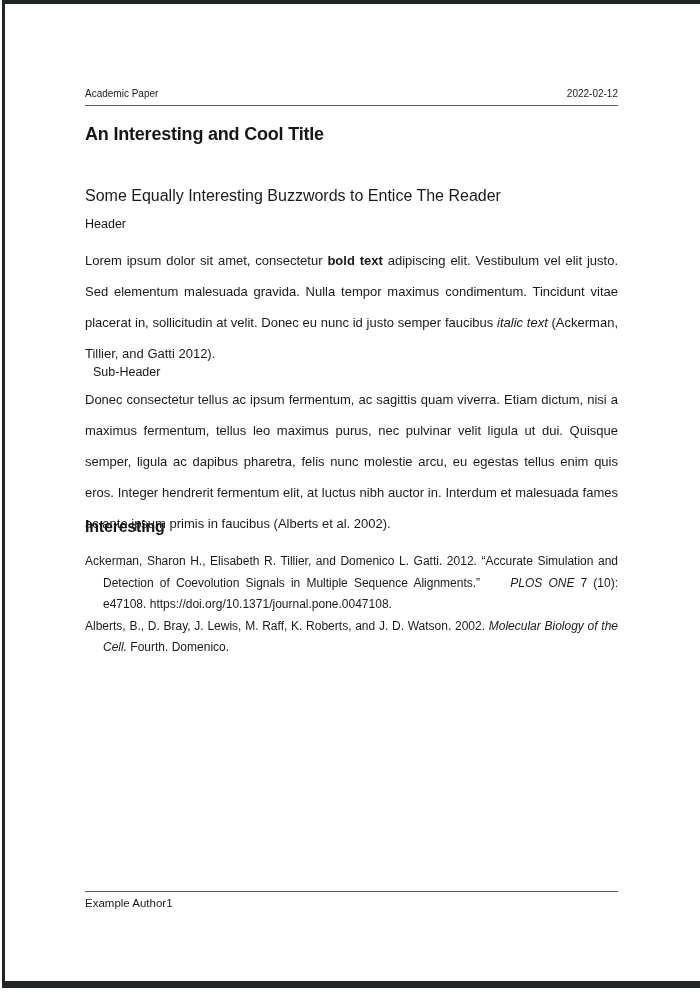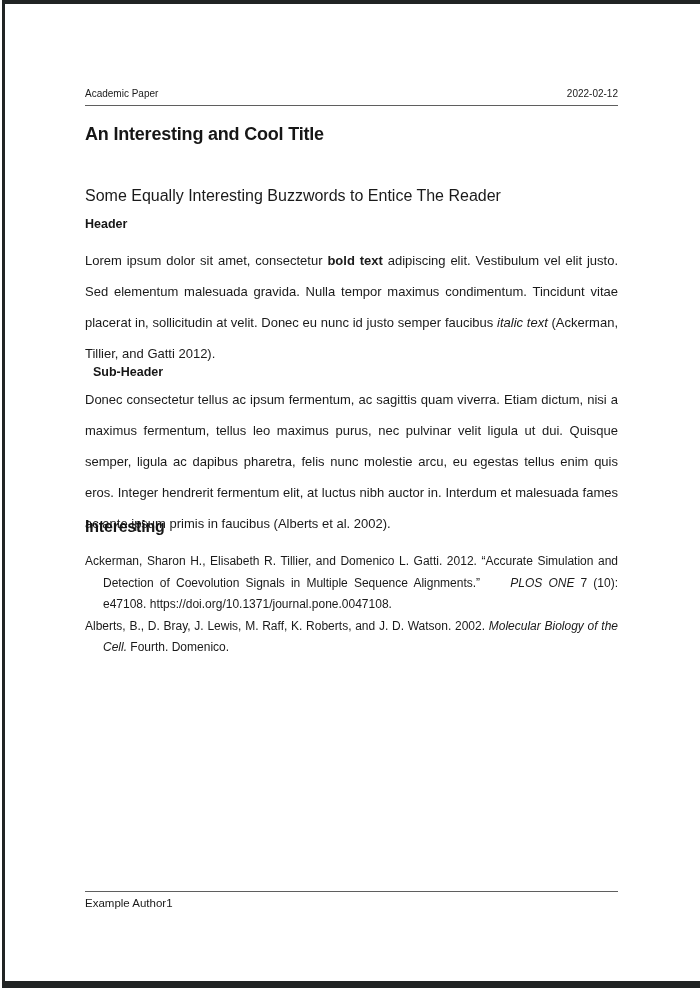--- a/index.html
+++ b/index.html
@@ -28,21 +28,21 @@
     padding-bottom: 4px;
     border-bottom: 1.5px solid #5f5f5f;
   }
   .doc-title {
     top: 124px;
     font-size: 18px; font-weight: 700; letter-spacing: -0.2px;
     color: #161616;
   }
   .doc-subtitle { top: 166px; font-size: 16px; margin-top: 21px; }
   .sec-heading {
-    font-size: 12.5px; font-weight: 700; color: #161616;
+    font-size: 12.5px; font-weight: 400; color: #161616;
   }
   .sec-heading.h1 { top: 217px; }
   .sec-heading.h2 { top: 357px; }
   .body-para {
     font-size: 13px; line-height: 31px;
     text-align: justify;
   }
   .body-para.p1 { top: 245px; }
   .body-para.p2 { top: 384px; }
   .refs-heading {

